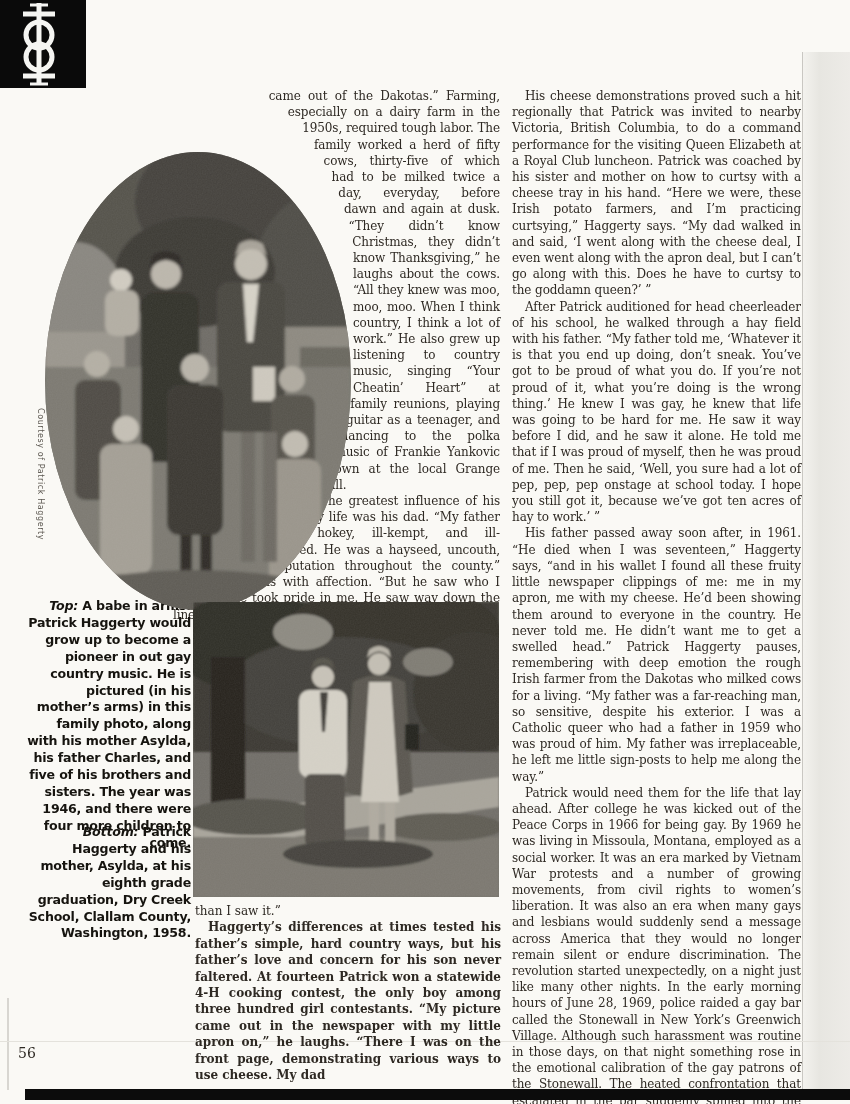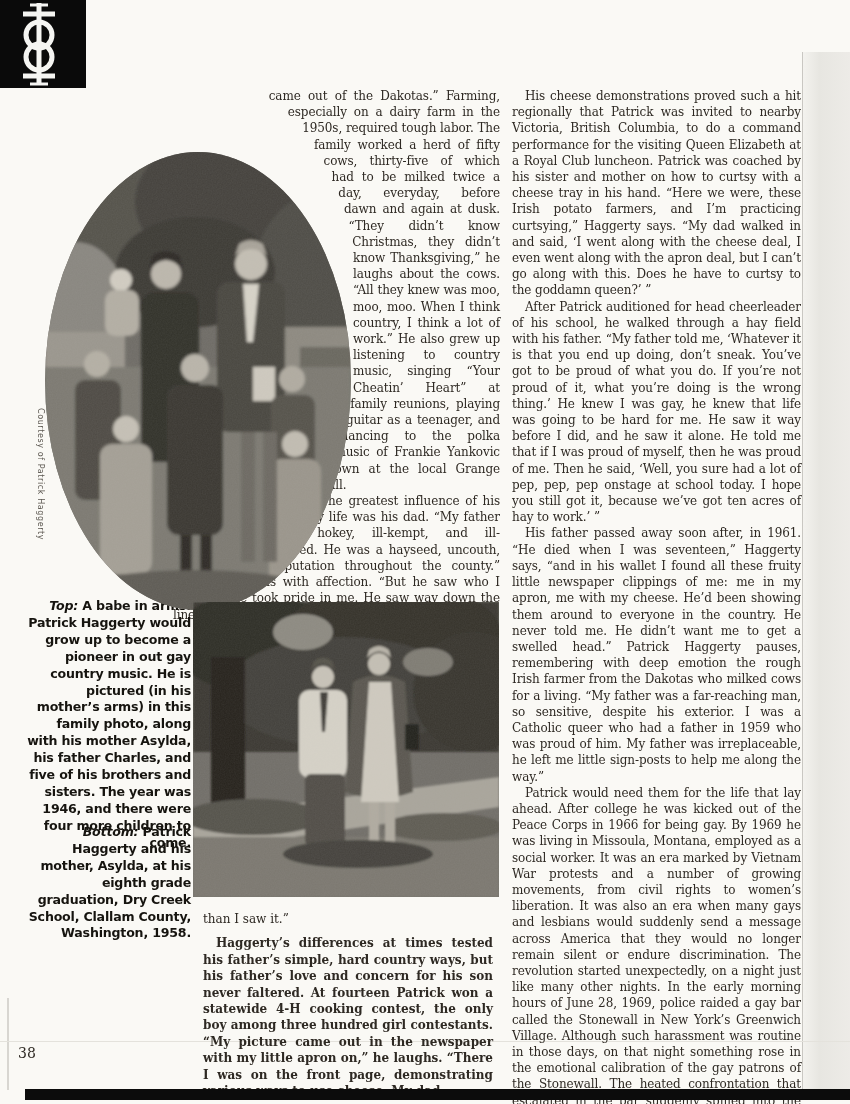--- a/index.html
+++ b/index.html
@@ -17,21 +17,21 @@
   .col p{margin:0;}
   .col p.indent{text-indent:13px;}
   .col-left{left:173px; width:327px;}
   .col-right{left:512px; width:289px;}
   .oval-float{
     float:left; width:180px; height:460px; margin-top:64px;
     shape-outside: ellipse(156px 233px at 25px 230px);
     shape-margin:5px;
   }
   .col-left-b{position:absolute; left:195px; top:903px; width:306px; text-align:justify; font-size:12px; line-height:16.4px; z-index:2;}
-  .col-left-b p{margin:8px;}
+  .col-left-b p{margin:0;}
   .col-left-b p.indent{text-indent:13px;font-weight:bold;}
   
   .photo-oval{position:absolute; left:45px; top:152px; width:306px; height:458px; z-index:3;}
   .photo-rect{position:absolute; left:193px; top:602px; width:306px; height:295px; z-index:4;}
   .photo-rect svg, .photo-oval svg{display:block;}
   .credit-vertical{
     position:absolute; left:36px; top:408px; height:190px; z-index:5;
     writing-mode:vertical-rl; text-orientation:sideways;
     font-family:"DejaVu Sans", sans-serif; font-size:8px; color:#5a564f; letter-spacing:0.6px;
   }
@@ -221,19 +221,19 @@
     <p class="indent"><span>Patrick would need them for the life that lay ahead. After college he was kicked out of the Peace Corps in 1966 for being gay. By 1969 he was living in Missoula, Montana, employed as a social worker. It was an era marked by Vietnam War protests and a number of growing movements, from civil rights to women’s liberation. It was also an era when many gays and lesbians would suddenly send a message across America that they would no longer remain silent or endure discrimination. The revolution started unexpectedly, on a night just like many other nights. In the early morning hours of June 28, 1969, police raided a gay bar called the Stonewall in New York’s Greenwich Village. Although such harassment was routine in those days, on that night something rose in the emotional calibration of the gay patrons of the Stonewall. The heated confrontation that escalated in the bar suddenly spilled into the streets, and the rioting that followed would forever change the culture of America. Stonewall was, as the trenchant writer Martin Duberman has observed, “</span></p>
   </div>
 
   <div class="caption caption-top">
     <span class="cap-label">Top:</span><span> A babe in arms: Patrick Haggerty would grow up to become a pioneer in out gay country music. He is pictured (in his mother’s arms) in this family photo, along with his mother Asylda, his father Charles, and five of his brothers and sisters. The year was 1946, and there were four more children to come.</span>
   </div>
   <div class="caption caption-bottom">
     <span class="cap-label">Bottom:</span><span> Patrick Haggerty and his mother, Asylda, at his eighth grade graduation, Dry Creek School, Clallam County, Washington, 1958.</span>
   </div>
 
-  <div class="page-number">38</div>
+  <div class="page-number">56</div>
   <div class="right-edge-band"></div>
   <div class="left-edge-line"></div>
   <div class="crease-line"></div>
   <div class="bottom-bar"></div>
 
 </div>
 
 </body></html>

